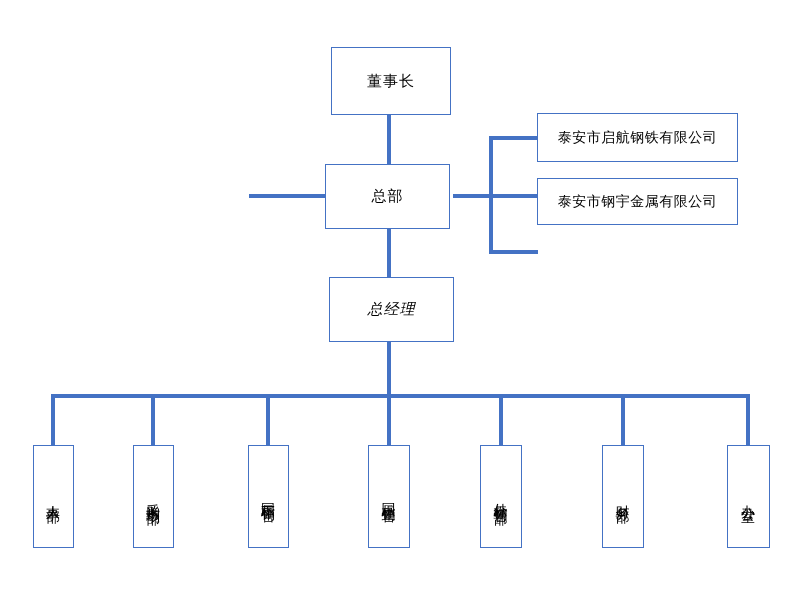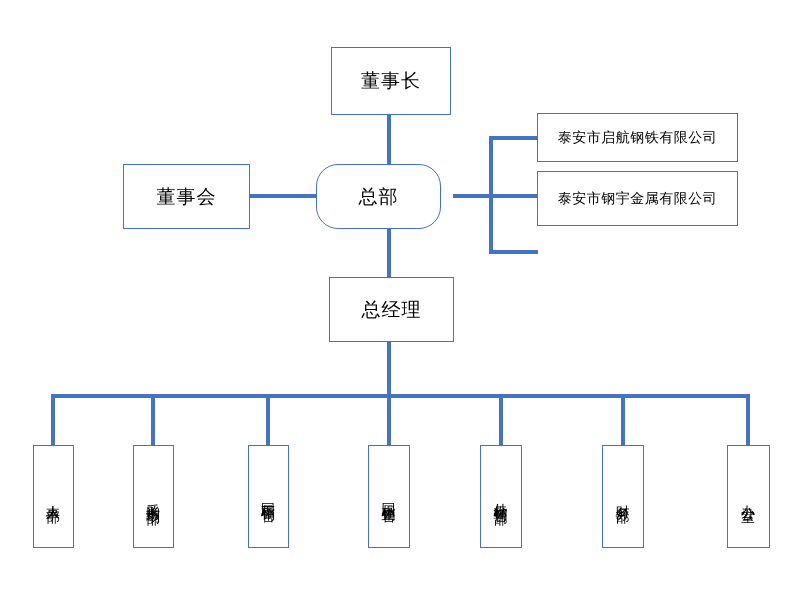--- a/index.html
+++ b/index.html
@@ -19,21 +19,21 @@
     width: 800px; height: 598px;
     background: var(--bg);
   }
   .box {
     position: absolute;
     border: 1.5px solid var(--line);
     background: var(--bg);
     display: flex;
     align-items: center;
     justify-content: center;
-    font-size: 19px;
+    font-size: 15px;
     color: var(--text);
     text-align: center;
     letter-spacing: 1px;
     z-index: 2;
   }
   .box.small { font-size: 14px; letter-spacing: 0.5px; }
   .vbox {
     writing-mode: vertical-rl;
     text-orientation: upright;
     font-size: 14px;
@@ -41,24 +41,24 @@
   }
   .line {
     position: absolute;
     background: var(--line);
     z-index: 1;
   }
 
   
   .n-chairman   { left: 331px; top: 47px;  width: 120px; height: 68px; }
   .n-board      { left: 123px; top: 164px; width: 127px; height: 65px; }
-  .n-hq         { left: 316px; top: 164px; width: 125px; height: 65px; border-radius: 22px; }
-  .n-gm         { left: 329px; top: 277px; width: 125px; height: 65px; }
+  .n-hq         { left: 325px; top: 164px; width: 125px; height: 65px; }
+  .n-gm         { left: 329px; top: 277px; width: 125px; height: 65px; font-style: italic; }
   .n-c1         { left: 537px; top: 113px; width: 201px; height: 49px; }
-  .n-c2         { left: 537px; top: 171px; width: 201px; height: 55px; }
+  .n-c2         { left: 537px; top: 178px; width: 201px; height: 47px; }
   .n-c3         { left: 537px; top: 230px; width: 201px; height: 47px; }
   .n-d1 { left: 33px;  top: 445px; width: 41px; height: 103px; }
   .n-d2 { left: 133px; top: 445px; width: 41px; height: 103px; }
   .n-d3 { left: 248px; top: 445px; width: 41px; height: 103px; }
   .n-d4 { left: 368px; top: 445px; width: 42px; height: 103px; }
   .n-d5 { left: 480px; top: 445px; width: 42px; height: 103px; }
   .n-d6 { left: 602px; top: 445px; width: 42px; height: 103px; }
   .n-d7 { left: 727px; top: 445px; width: 43px; height: 103px; }
 
   
@@ -96,21 +96,20 @@
   <div class="line l-drop-1"></div>
   <div class="line l-drop-2"></div>
   <div class="line l-drop-3"></div>
   <div class="line l-drop-4"></div>
   <div class="line l-drop-5"></div>
   <div class="line l-drop-6"></div>
   <div class="line l-drop-7"></div>
 
   <div class="box n-chairman">董事长</div>
 
-  <div class="box n-board">董事会</div>
 
   <div class="box n-hq">总部</div>
 
   <div class="box n-gm">总经理</div>
 
   <div class="box small n-c1">泰安市启航钢铁有限公司</div>
 
   <div class="box small n-c2">泰安市钢宇金属有限公司</div>
 
 

